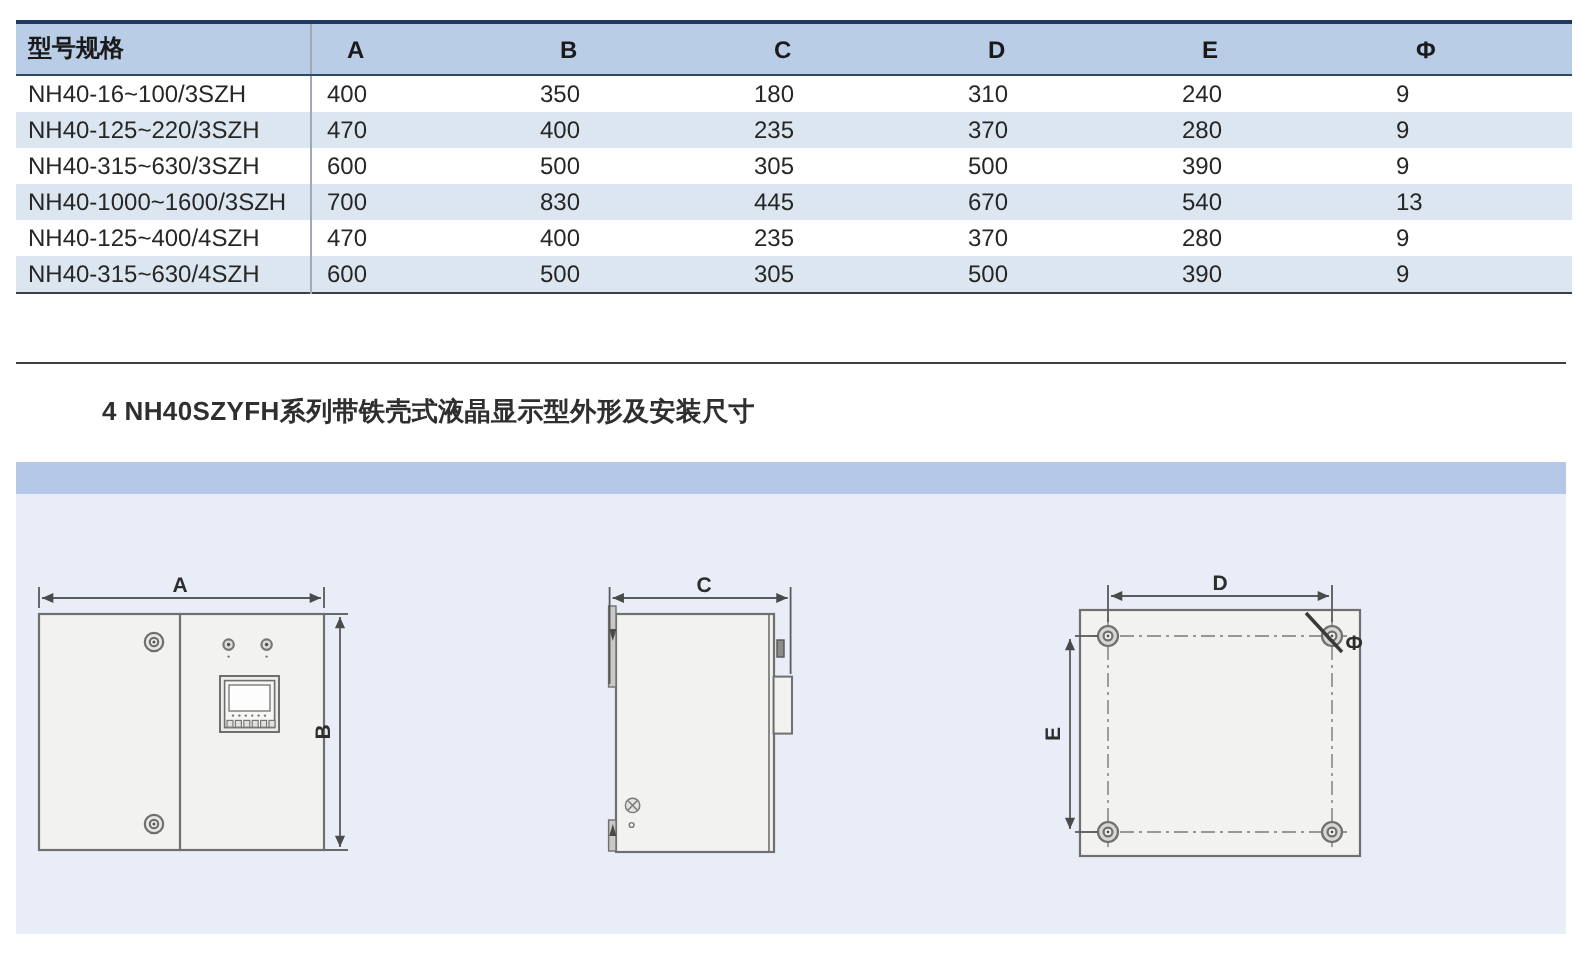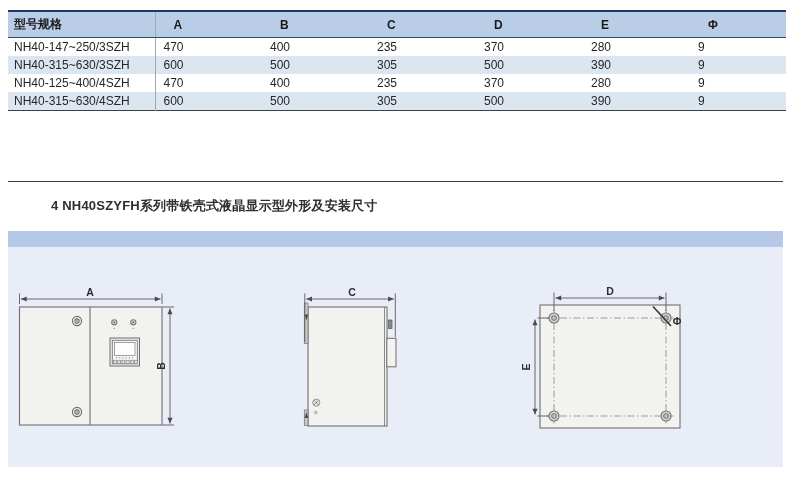--- a/index.html
+++ b/index.html
@@ -74,36 +74,54 @@
         <th>A</th>
         <th>B</th>
         <th>C</th>
         <th>D</th>
         <th>E</th>
         <th>Φ</th>
       </tr>
     </thead>
     <tbody>
       <tr>
-        <td>NH40-147~250/3SZH</td>
+        <td>NH40-16~100/3SZH</td>
+        <td>400</td>
+        <td>350</td>
+        <td>180</td>
+        <td>310</td>
+        <td>240</td>
+        <td>9</td>
+      </tr>
+      <tr>
+        <td>NH40-125~220/3SZH</td>
         <td>470</td>
         <td>400</td>
         <td>235</td>
         <td>370</td>
         <td>280</td>
         <td>9</td>
       </tr>
       <tr>
         <td>NH40-315~630/3SZH</td>
         <td>600</td>
         <td>500</td>
         <td>305</td>
         <td>500</td>
         <td>390</td>
         <td>9</td>
+      </tr>
+      <tr>
+        <td>NH40-1000~1600/3SZH</td>
+        <td>700</td>
+        <td>830</td>
+        <td>445</td>
+        <td>670</td>
+        <td>540</td>
+        <td>13</td>
       </tr>
       <tr>
         <td>NH40-125~400/4SZH</td>
         <td>470</td>
         <td>400</td>
         <td>235</td>
         <td>370</td>
         <td>280</td>
         <td>9</td>
       </tr>

